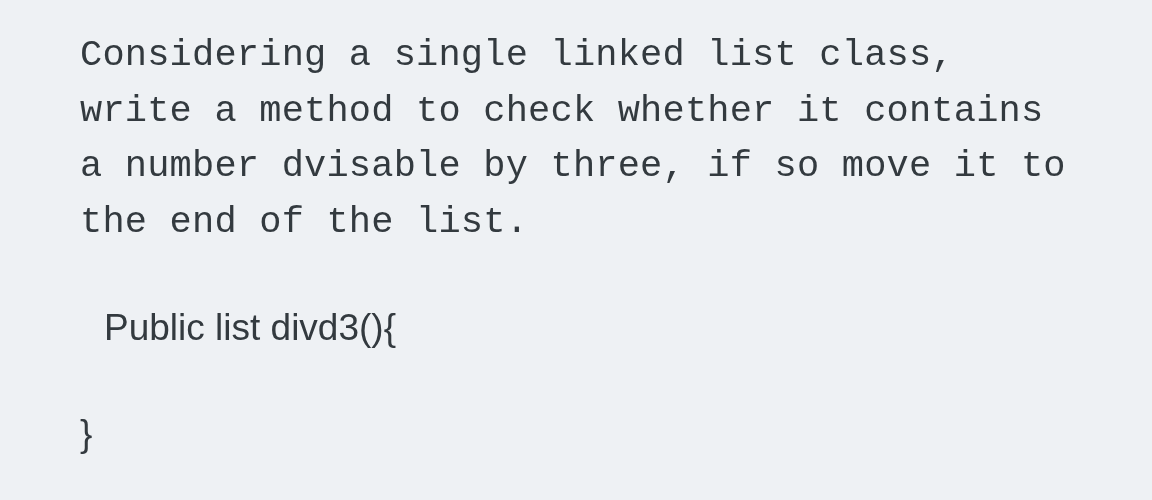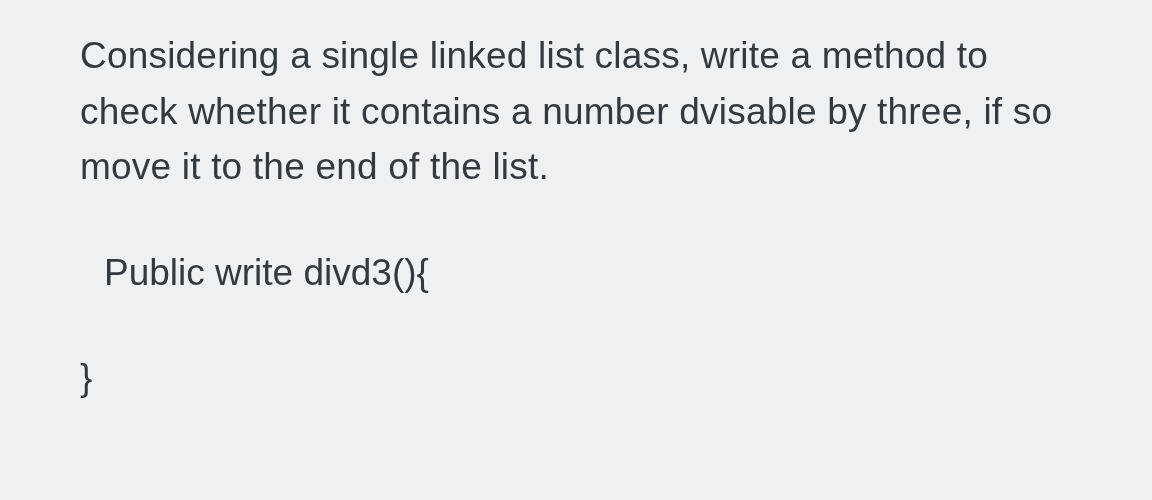--- a/index.html
+++ b/index.html
@@ -13,35 +13,36 @@
       background-color: #eef1f4;
       font-family: Arial, Helvetica, sans-serif;
       padding: 28px 80px 28px 80px;
       color: #333a3f;
     }
     .question-text {
       font-size: 37px;
       line-height: 1.5;
       font-weight: 400;
       letter-spacing: 0.2px;
+      font-family: Liberation Mono, monospace;
     }
     .code-signature {
       font-size: 37px;
       line-height: 1.5;
       font-weight: 400;
       margin-top: 50px;
       padding-left: 24px;
     }
     .code-close {
       font-size: 37px;
       line-height: 1.5;
       font-weight: 400;
       margin-top: 50px;
     }
   </style>
 </head>
 <body>
 
 <div class="question-text">Considering a single linked list class, write a method to check whether it contains a number dvisable by three, if so move it to the end of the list.</div>
 
-<div class="code-signature">Public write divd3(){</div>
+<div class="code-signature">Public list divd3(){</div>
 
 <div class="code-close">}</div>
 
 </body></html>

